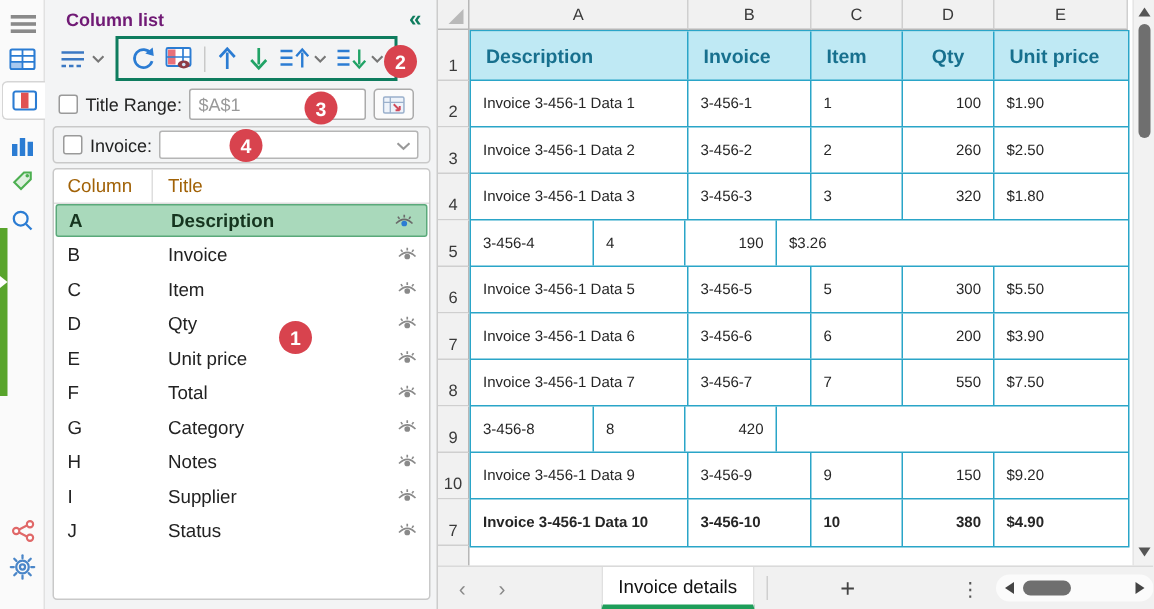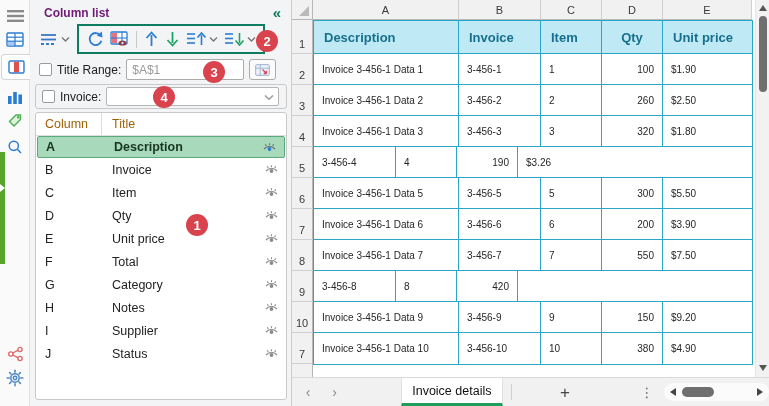--- a/index.html
+++ b/index.html
@@ -53,21 +53,21 @@
   .letters>div{display:flex;align-items:center;justify-content:center;border-right:1px solid #cfcfcf;border-bottom:1px solid #b7b7b7;}
   .corner{width:21px;position:relative;border-right:1px solid #b7b7b7 !important;}
   .corner .ctri{position:absolute;right:3px;bottom:3px;width:0;height:0;border-bottom:10px solid #b9b9b9;border-left:10px solid transparent;}
   .lA{width:146px;}.lB{width:82px;}.lC{width:61px;}.lD{width:61px;}.lE{width:89px;}
   .gutter{position:absolute;top:20px;left:0;}
   .rn{width:21px;height:31px;background:#f1f1f1;border-right:1px solid #b7b7b7;border-bottom:1px solid #cfcfcf;display:flex;align-items:flex-end;justify-content:center;font-size:11px;color:#3a3a3a;padding-bottom:3px;}
   .rn.h1{height:34px;}
   .rn.partial{height:14px;border-bottom:none;}
   .grid{position:absolute;top:20px;left:21px;border:1.5px solid #2aa5c8;background:#fff;}
   .grow{display:flex;height:31px;border-bottom:1.5px solid #2aa5c8;}
-  .grow:last-child{border-bottom:none;}
+  .grow:last-child{border-bottom:none;font-weight:bold;}
   .grow.ghead{height:33px;background:#bfe9f4;color:#17708e;font-weight:bold;font-size:13px;}
   .gc{display:flex;align-items:center;padding:0 8px;border-right:1.5px solid #2aa5c8;font-size:10px;color:#262626;overflow:hidden;white-space:nowrap;}
   .ghead .gc{color:#17708e;font-size:13px;padding-left:10px;}
   .w1{width:145px;}.w2{width:82px;}.w3{width:61px;}.w4{width:61px;}.w5{width:89px;border-right:none;}
   .num{justify-content:flex-end;}
   .ctr{justify-content:center;padding:0 !important;}
   .vscroll{position:absolute;right:0;top:0;width:14px;height:377px;background:#f2f2f2;border-left:1px solid #e5e5e5;}
   .tri-up{position:absolute;left:3px;top:5px;width:0;height:0;border-left:4px solid transparent;border-right:4px solid transparent;border-bottom:6px solid #555;}
   .tri-down{position:absolute;left:3px;top:365px;width:0;height:0;border-left:4px solid transparent;border-right:4px solid transparent;border-top:6px solid #555;}
   .vthumb{position:absolute;left:3px;top:16px;width:8px;height:76px;background:#6f6f6f;border-radius:4px;}

